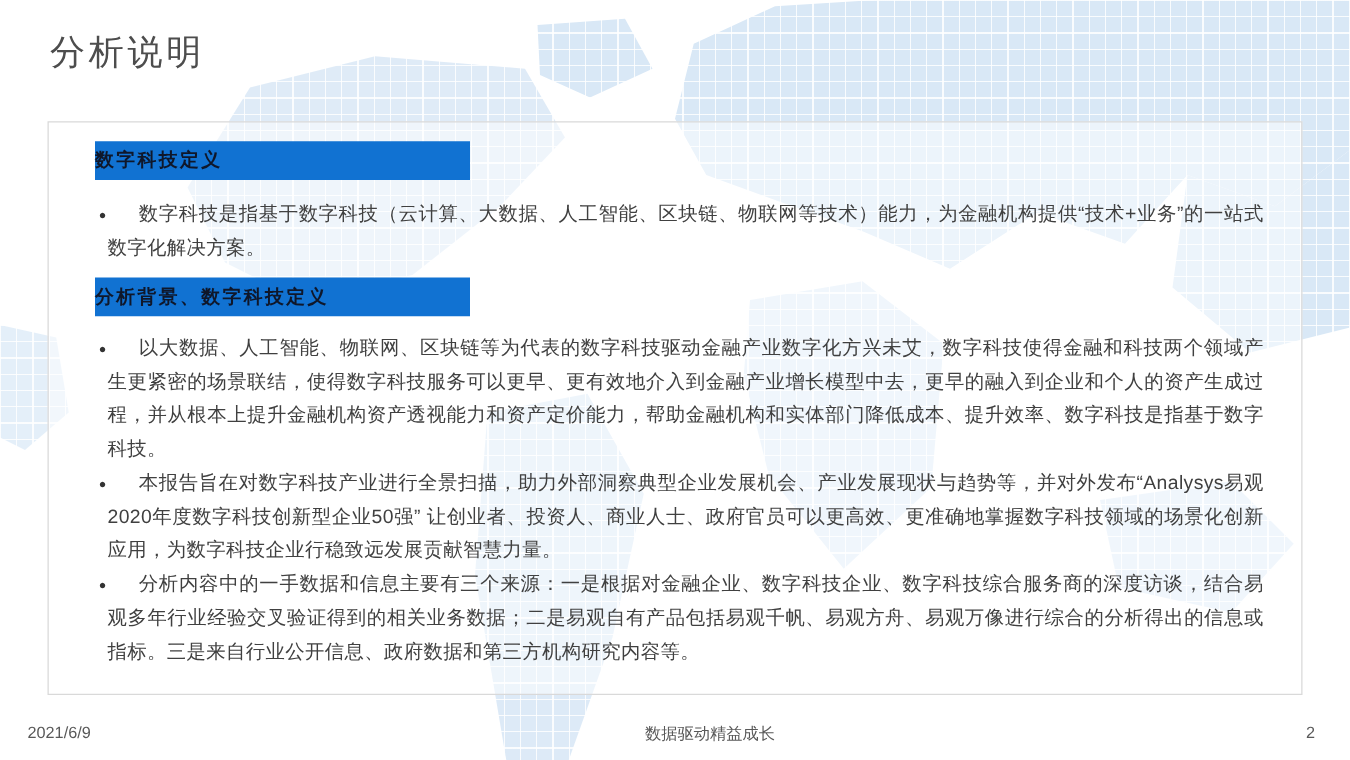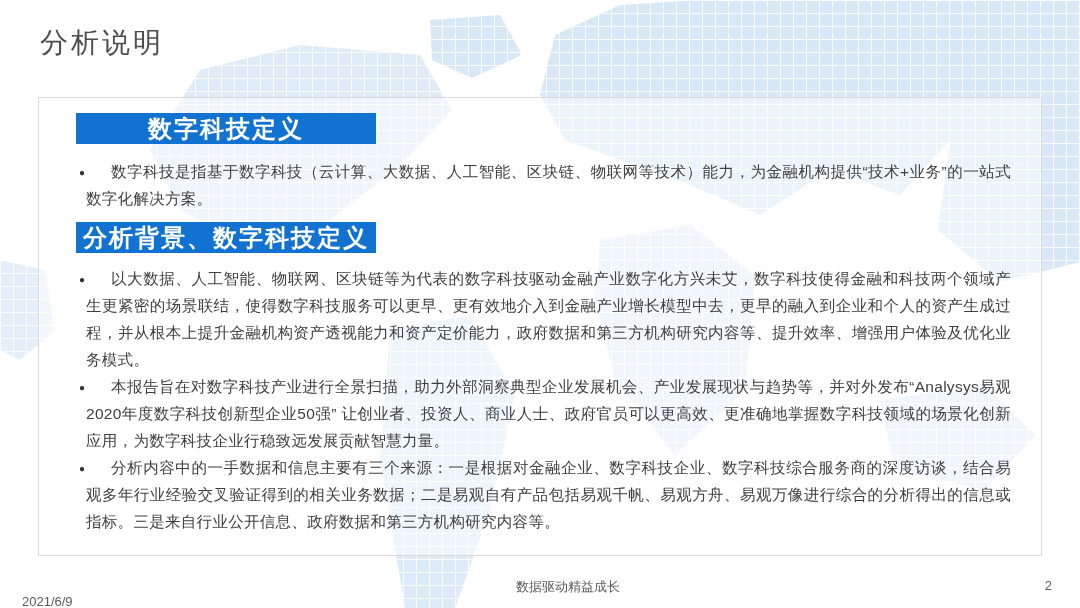--- a/index.html
+++ b/index.html
@@ -21,40 +21,40 @@
     position:absolute;left:40px;top:26px;z-index:2;margin:0;
     font-size:28px;font-weight:400;letter-spacing:3px;color:#4d4d4d;line-height:1.2;font-family:Liberation Serif, serif;
   }
   
   .card{
     position:absolute;left:38px;top:97px;width:1004px;height:459px;z-index:1;
     box-sizing:border-box;border:1px solid #d9d9d9;background:rgba(255,255,255,0.5);
     padding:15px 30px 0 37px;
   }
   .section-bar{
-    width:300px;height:31px;background:#1172d2;color:#ffffff;
-    display:flex;align-items:center;justify-content:center;
-    font-size:24px;font-weight:700;letter-spacing:2px;
+    width:300px;height:31px;background:#1172d2;color:#0f172a;
+    display:flex;align-items:center;justify-content:flex-start;
+    font-size:15px;font-weight:700;letter-spacing:2px;
   }
   .bullets{margin-left:10px;}
   .bullets-1{margin-top:14px;margin-bottom:10px;}
   .bullets-2{margin-top:12px;}
   .bullet{
     position:relative;margin:0;color:#404040;
     font-size:15.5px;line-height:27px;letter-spacing:0.3px;
     text-indent:25px;text-align:justify;
   }
   .dot{
     position:absolute;left:-7px;top:1px;display:inline-block;
     font-size:10px;line-height:27px;color:#333333;text-indent:0;
   }
   
   .footer{position:absolute;left:0;right:0;top:578px;z-index:2;height:20px;
     font-size:13px;color:#595959;}
-  .f-date{position:absolute;left:22px;top:16px;}
+  .f-date{position:absolute;left:22px;top:0;}
   .f-slogan{display:block;width:100%;text-align:center;padding-left:28px;}
   .f-page{position:absolute;right:28px;top:0;}
 </style>
 </head>
 <body>
 
 <div class="slide">
 
   <div class="bg">
     <svg width="1080" height="608" viewBox="0 0 1080 608" xmlns="http://www.w3.org/2000/svg">
@@ -87,21 +87,21 @@
       </p>
     </div>
 
     <div class="section-bar">
       <span>分析背景、数字科技定义</span>
     </div>
 
     <div class="bullets bullets-2">
       <p class="bullet">
         <span class="dot">●</span>
-        <span>以大数据、人工智能、物联网、区块链等为代表的数字科技驱动金融产业数字化方兴未艾，数字科技使得金融和科技两个领域产生更紧密的场景联结，使得数字科技服务可以更早、更有效地介入到金融产业增长模型中去，更早的融入到企业和个人的资产生成过程，并从根本上提升金融机构资产透视能力和资产定价能力，政府数据和第三方机构研究内容等、提升效率、增强用户体验及优化业务模式。</span>
+        <span>以大数据、人工智能、物联网、区块链等为代表的数字科技驱动金融产业数字化方兴未艾，数字科技使得金融和科技两个领域产生更紧密的场景联结，使得数字科技服务可以更早、更有效地介入到金融产业增长模型中去，更早的融入到企业和个人的资产生成过程，并从根本上提升金融机构资产透视能力和资产定价能力，帮助金融机构和实体部门降低成本、提升效率、数字科技是指基于数字科技。</span>
       </p>
       <p class="bullet">
         <span class="dot">●</span>
         <span>本报告旨在对数字科技产业进行全景扫描，助力外部洞察典型企业发展机会、产业发展现状与趋势等，并对外发布“Analysys易观2020年度数字科技创新型企业50强” 让创业者、投资人、商业人士、政府官员可以更高效、更准确地掌握数字科技领域的场景化创新应用，为数字科技企业行稳致远发展贡献智慧力量。</span>
       </p>
       <p class="bullet">
         <span class="dot">●</span>
         <span>分析内容中的一手数据和信息主要有三个来源：一是根据对金融企业、数字科技企业、数字科技综合服务商的深度访谈，结合易观多年行业经验交叉验证得到的相关业务数据；二是易观自有产品包括易观千帆、易观方舟、易观万像进行综合的分析得出的信息或指标。三是来自行业公开信息、政府数据和第三方机构研究内容等。</span>
       </p>
     </div>

